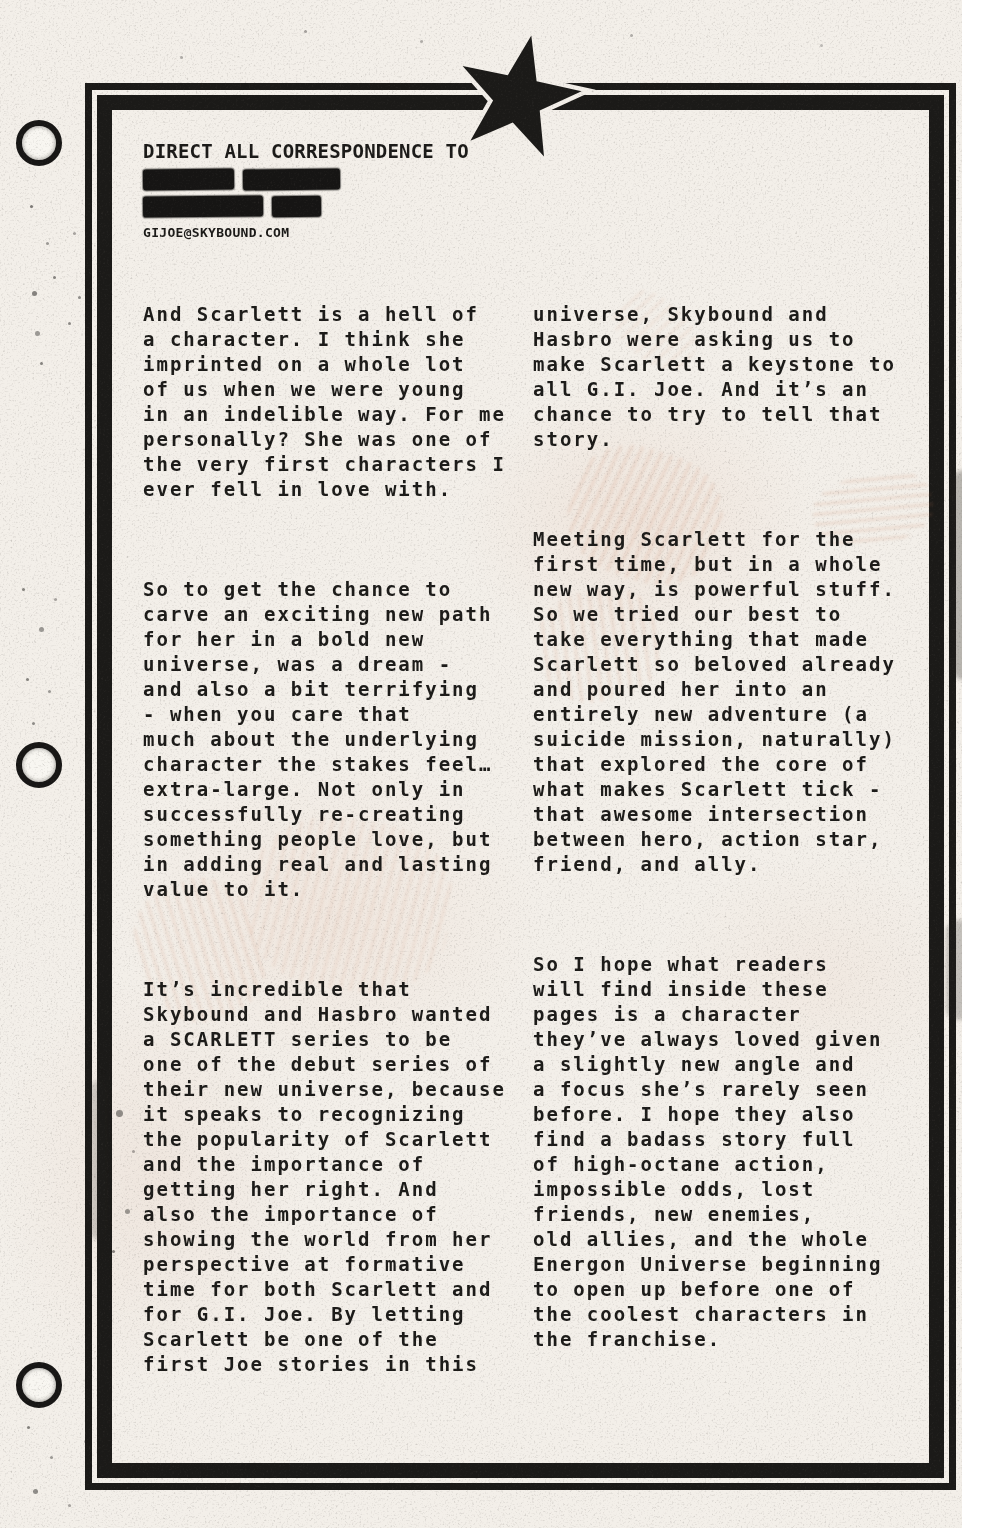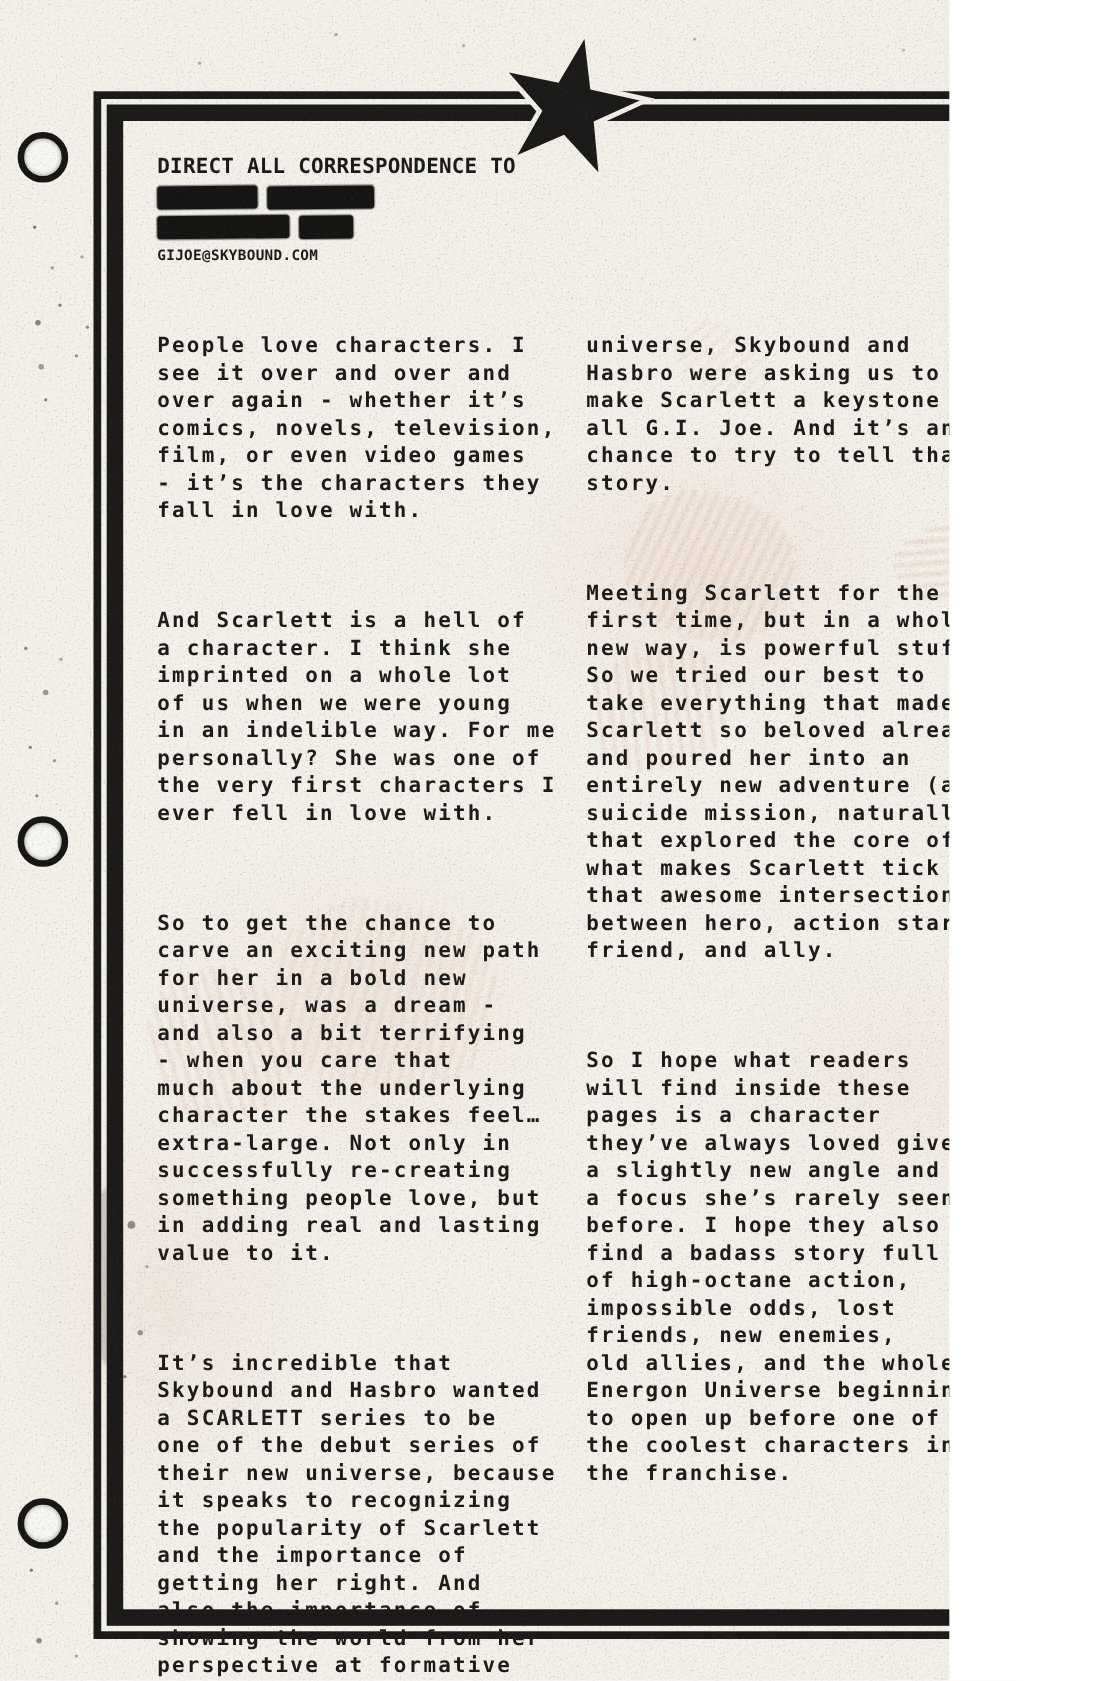--- a/index.html
+++ b/index.html
@@ -1,25 +1,24 @@
 <!DOCTYPE html>
 <html><head>
 <meta charset="utf-8">
 <style>
   html,body{margin:0;padding:0;}
   .page{
-    position:relative; width:832px; height:1528px; overflow:hidden;
+    position:relative; width:962px; height:1528px; overflow:hidden;
     font-family:"DejaVu Sans Mono", monospace;
     background:
       radial-gradient(260px 200px at 640px 520px, rgba(205,130,95,0.10), transparent 70%),
       radial-gradient(300px 240px at 330px 920px, rgba(205,130,95,0.08), transparent 70%),
       radial-gradient(220px 300px at 150px 1180px, rgba(190,120,90,0.08), transparent 70%),
       radial-gradient(240px 180px at 820px 980px, rgba(200,125,90,0.06), transparent 70%),
       #f3efe9;
-    padding-left: 31px;
   }
   
   .frame{
     position:absolute; left:85px; top:83px; width:871px; height:1407px;
     box-sizing:border-box; border:7px solid #1b1a18; z-index:1;
   }
   .frame-inner{
     position:absolute; inset:5px; border:15px solid #1b1a18;
   }
   
@@ -118,27 +117,20 @@
       <div class="redact r1b"></div>
     </div>
     <div class="redact-row">
       <div class="redact r2a"></div>
       <div class="redact r2b"></div>
     </div>
     <div class="hdr-email">GIJOE@SKYBOUND.COM</div>
   </div>
 
   <div class="col col-left">
-    <p>People love characters. I
-see it over and over and
-over again - whether it’s
-comics, novels, television,
-film, or even video games
-- it’s the characters they
-fall in love with.</p>
     <p>And Scarlett is a hell of
 a character. I think she
 imprinted on a whole lot
 of us when we were young
 in an indelible way. For me
 personally? She was one of
 the very first characters I
 ever fell in love with.</p>
     <p>So to get the chance to
 carve an exciting new path

